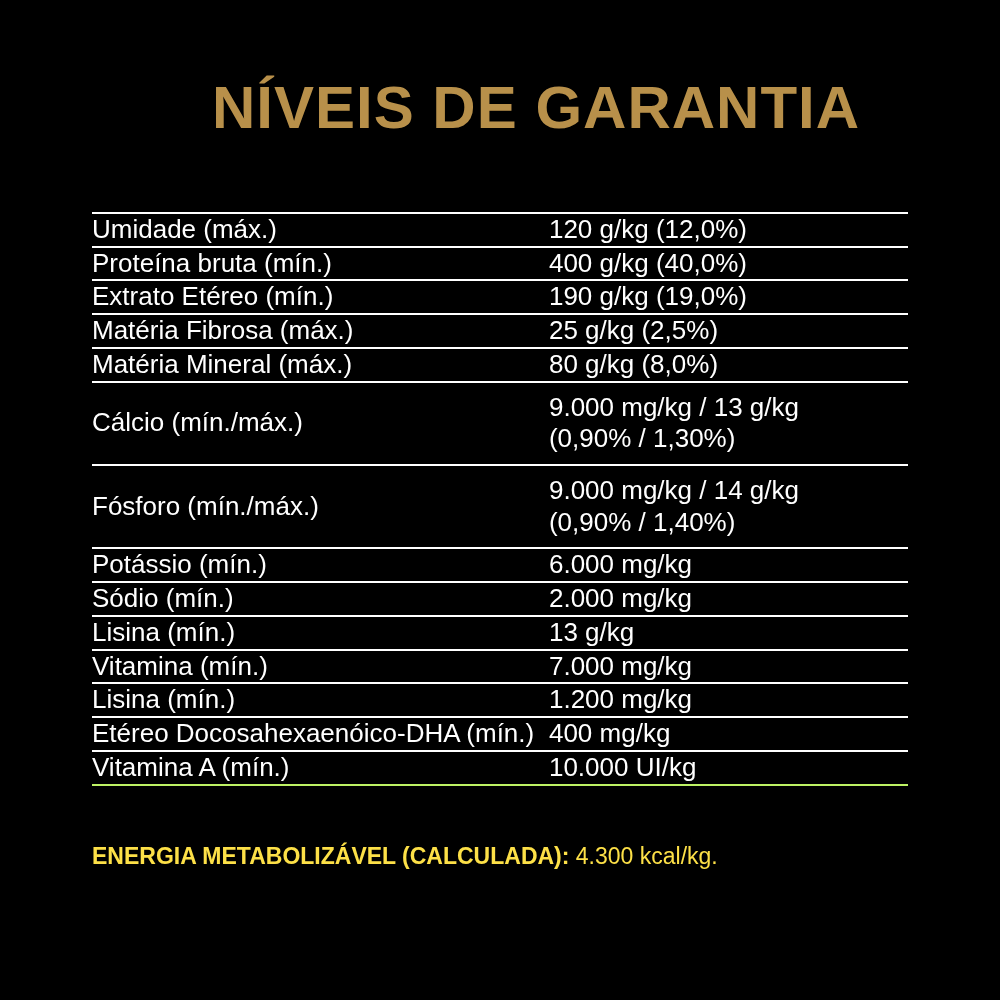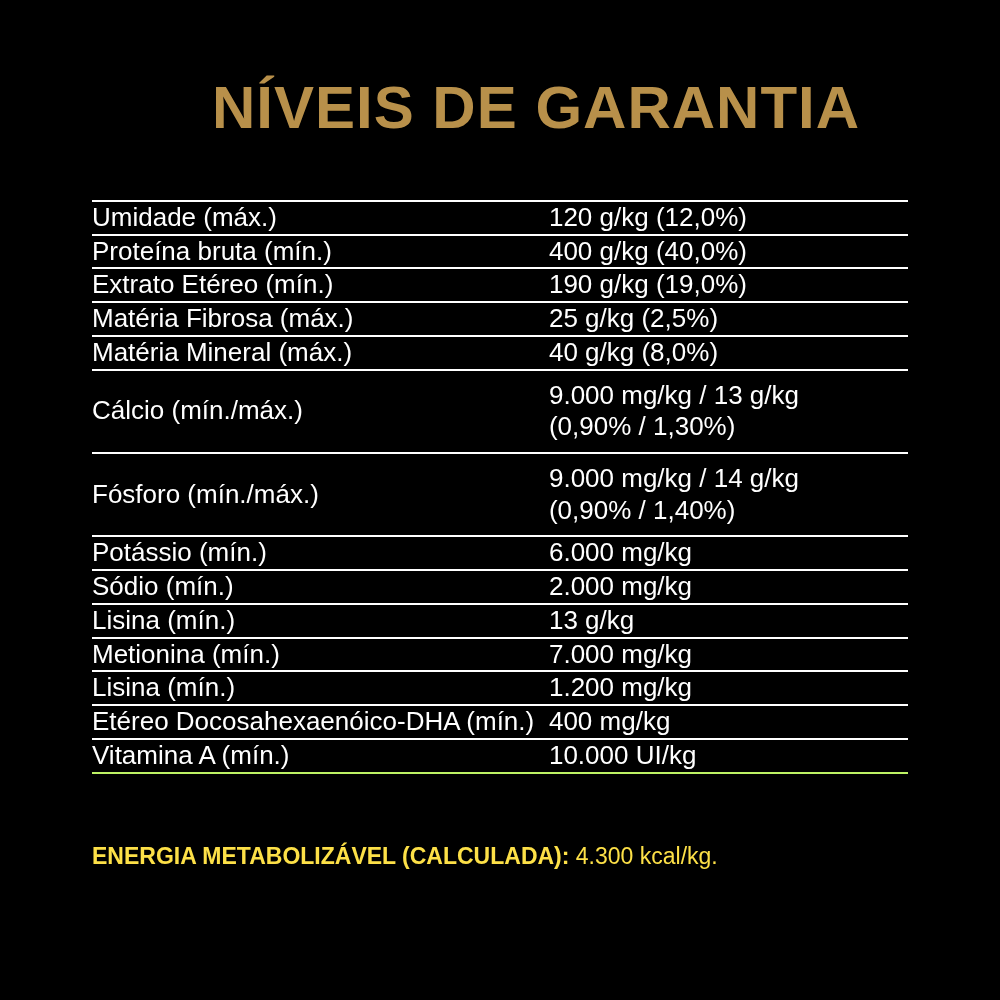--- a/index.html
+++ b/index.html
@@ -30,21 +30,21 @@
     color: #b8904a;
     font-size: 60px;
     font-weight: bold;
     letter-spacing: 1px;
     line-height: 1.0;
     font-family: "Liberation Sans", sans-serif;
     padding-left: 36px;
   }
   .table-wrap {
     position: absolute;
-    top: 200px;
+    top: 212px;
     left: 92px;
     width: 816px;
   }
   table.levels {
     width: 100%;
     border-collapse: collapse;
     table-layout: fixed;
   }
   table.levels td {
     border-top: 2px solid #ffffff;
@@ -113,21 +113,21 @@
           <tr>
             <td class="label">Extrato Etéreo (mín.)</td>
             <td class="value">190 g/kg (19,0%)</td>
           </tr>
           <tr>
             <td class="label">Matéria Fibrosa (máx.)</td>
             <td class="value">25 g/kg (2,5%)</td>
           </tr>
           <tr>
             <td class="label">Matéria Mineral (máx.)</td>
-            <td class="value">40 g/kg (8,0%)</td>
+            <td class="value">80 g/kg (8,0%)</td>
           </tr>
           <tr class="tall">
             <td class="label">Cálcio (mín./máx.)</td>
             <td class="value">9.000 mg/kg / 13 g/kg
 (0,90% / 1,30%)</td>
           </tr>
           <tr class="tall">
             <td class="label">Fósforo (mín./máx.)</td>
             <td class="value">9.000 mg/kg / 14 g/kg
 (0,90% / 1,40%)</td>
@@ -138,21 +138,21 @@
           </tr>
           <tr>
             <td class="label">Sódio (mín.)</td>
             <td class="value">2.000 mg/kg</td>
           </tr>
           <tr>
             <td class="label">Lisina (mín.)</td>
             <td class="value">13 g/kg</td>
           </tr>
           <tr>
-            <td class="label">Metionina (mín.)</td>
+            <td class="label">Vitamina (mín.)</td>
             <td class="value">7.000 mg/kg</td>
           </tr>
           <tr>
             <td class="label">Lisina (mín.)</td>
             <td class="value">1.200 mg/kg</td>
           </tr>
           <tr>
             <td class="label">Etéreo Docosahexaenóico-DHA (mín.)</td>
             <td class="value">400 mg/kg</td>
           </tr>

